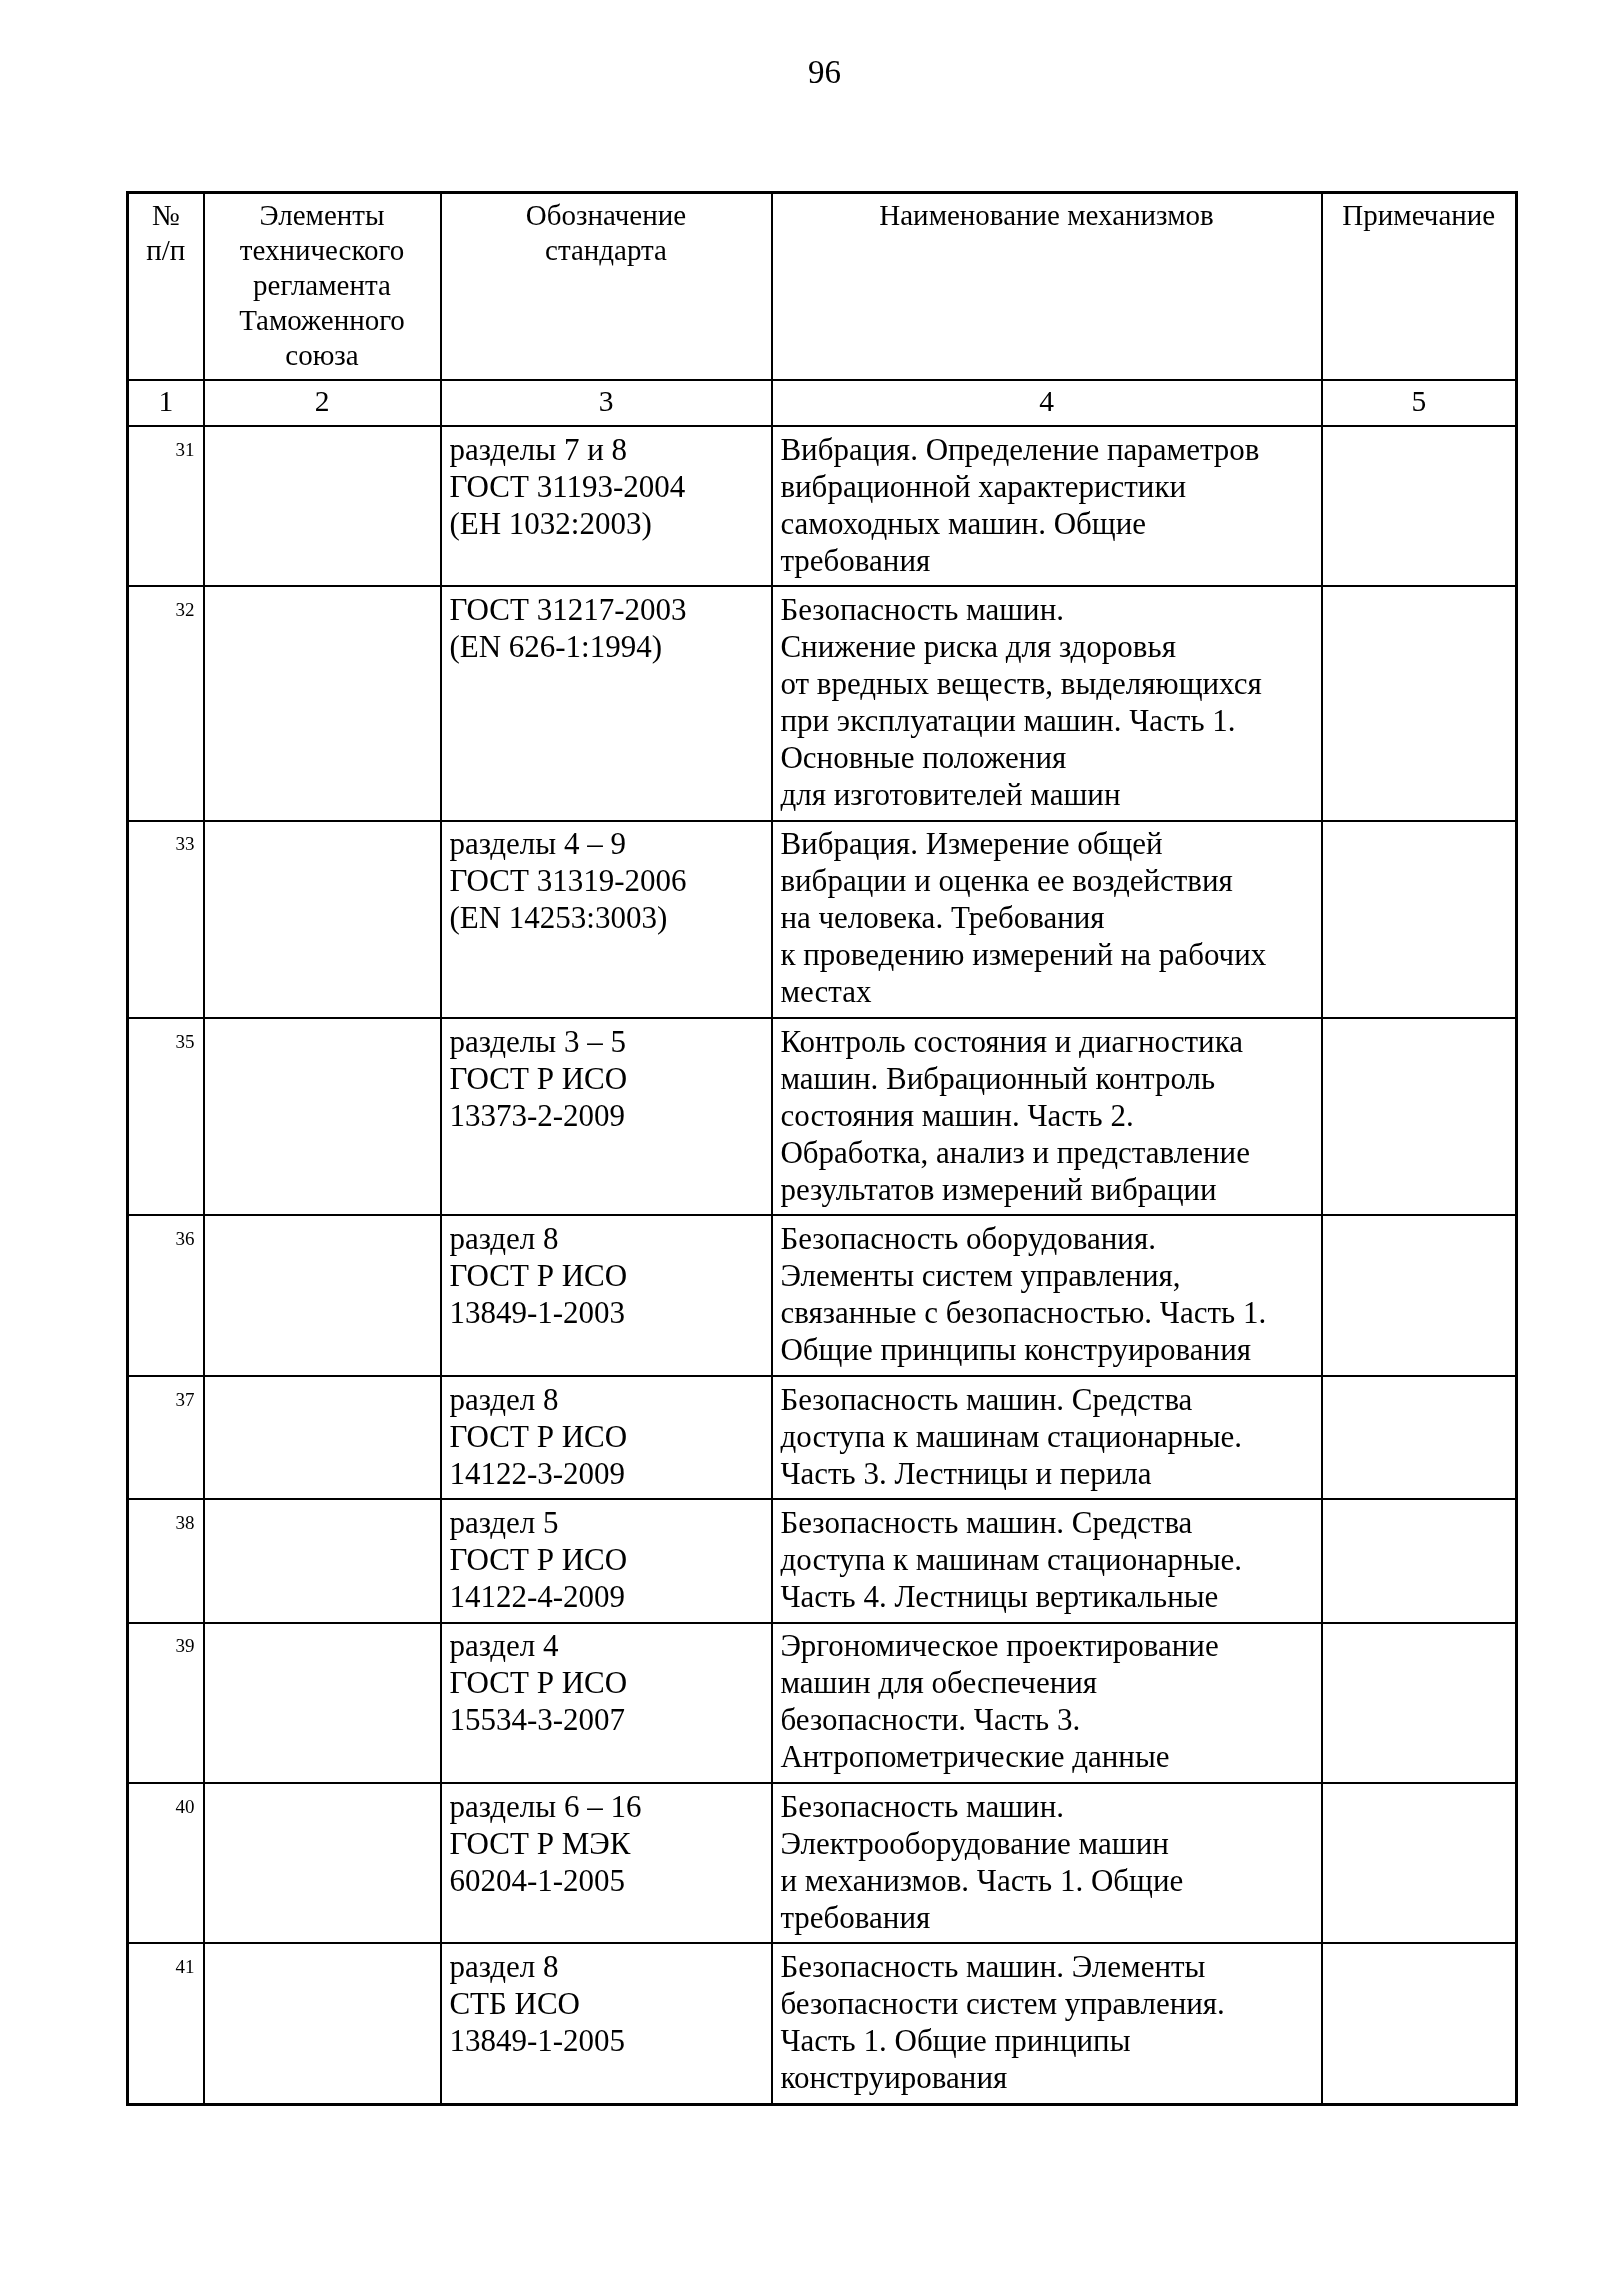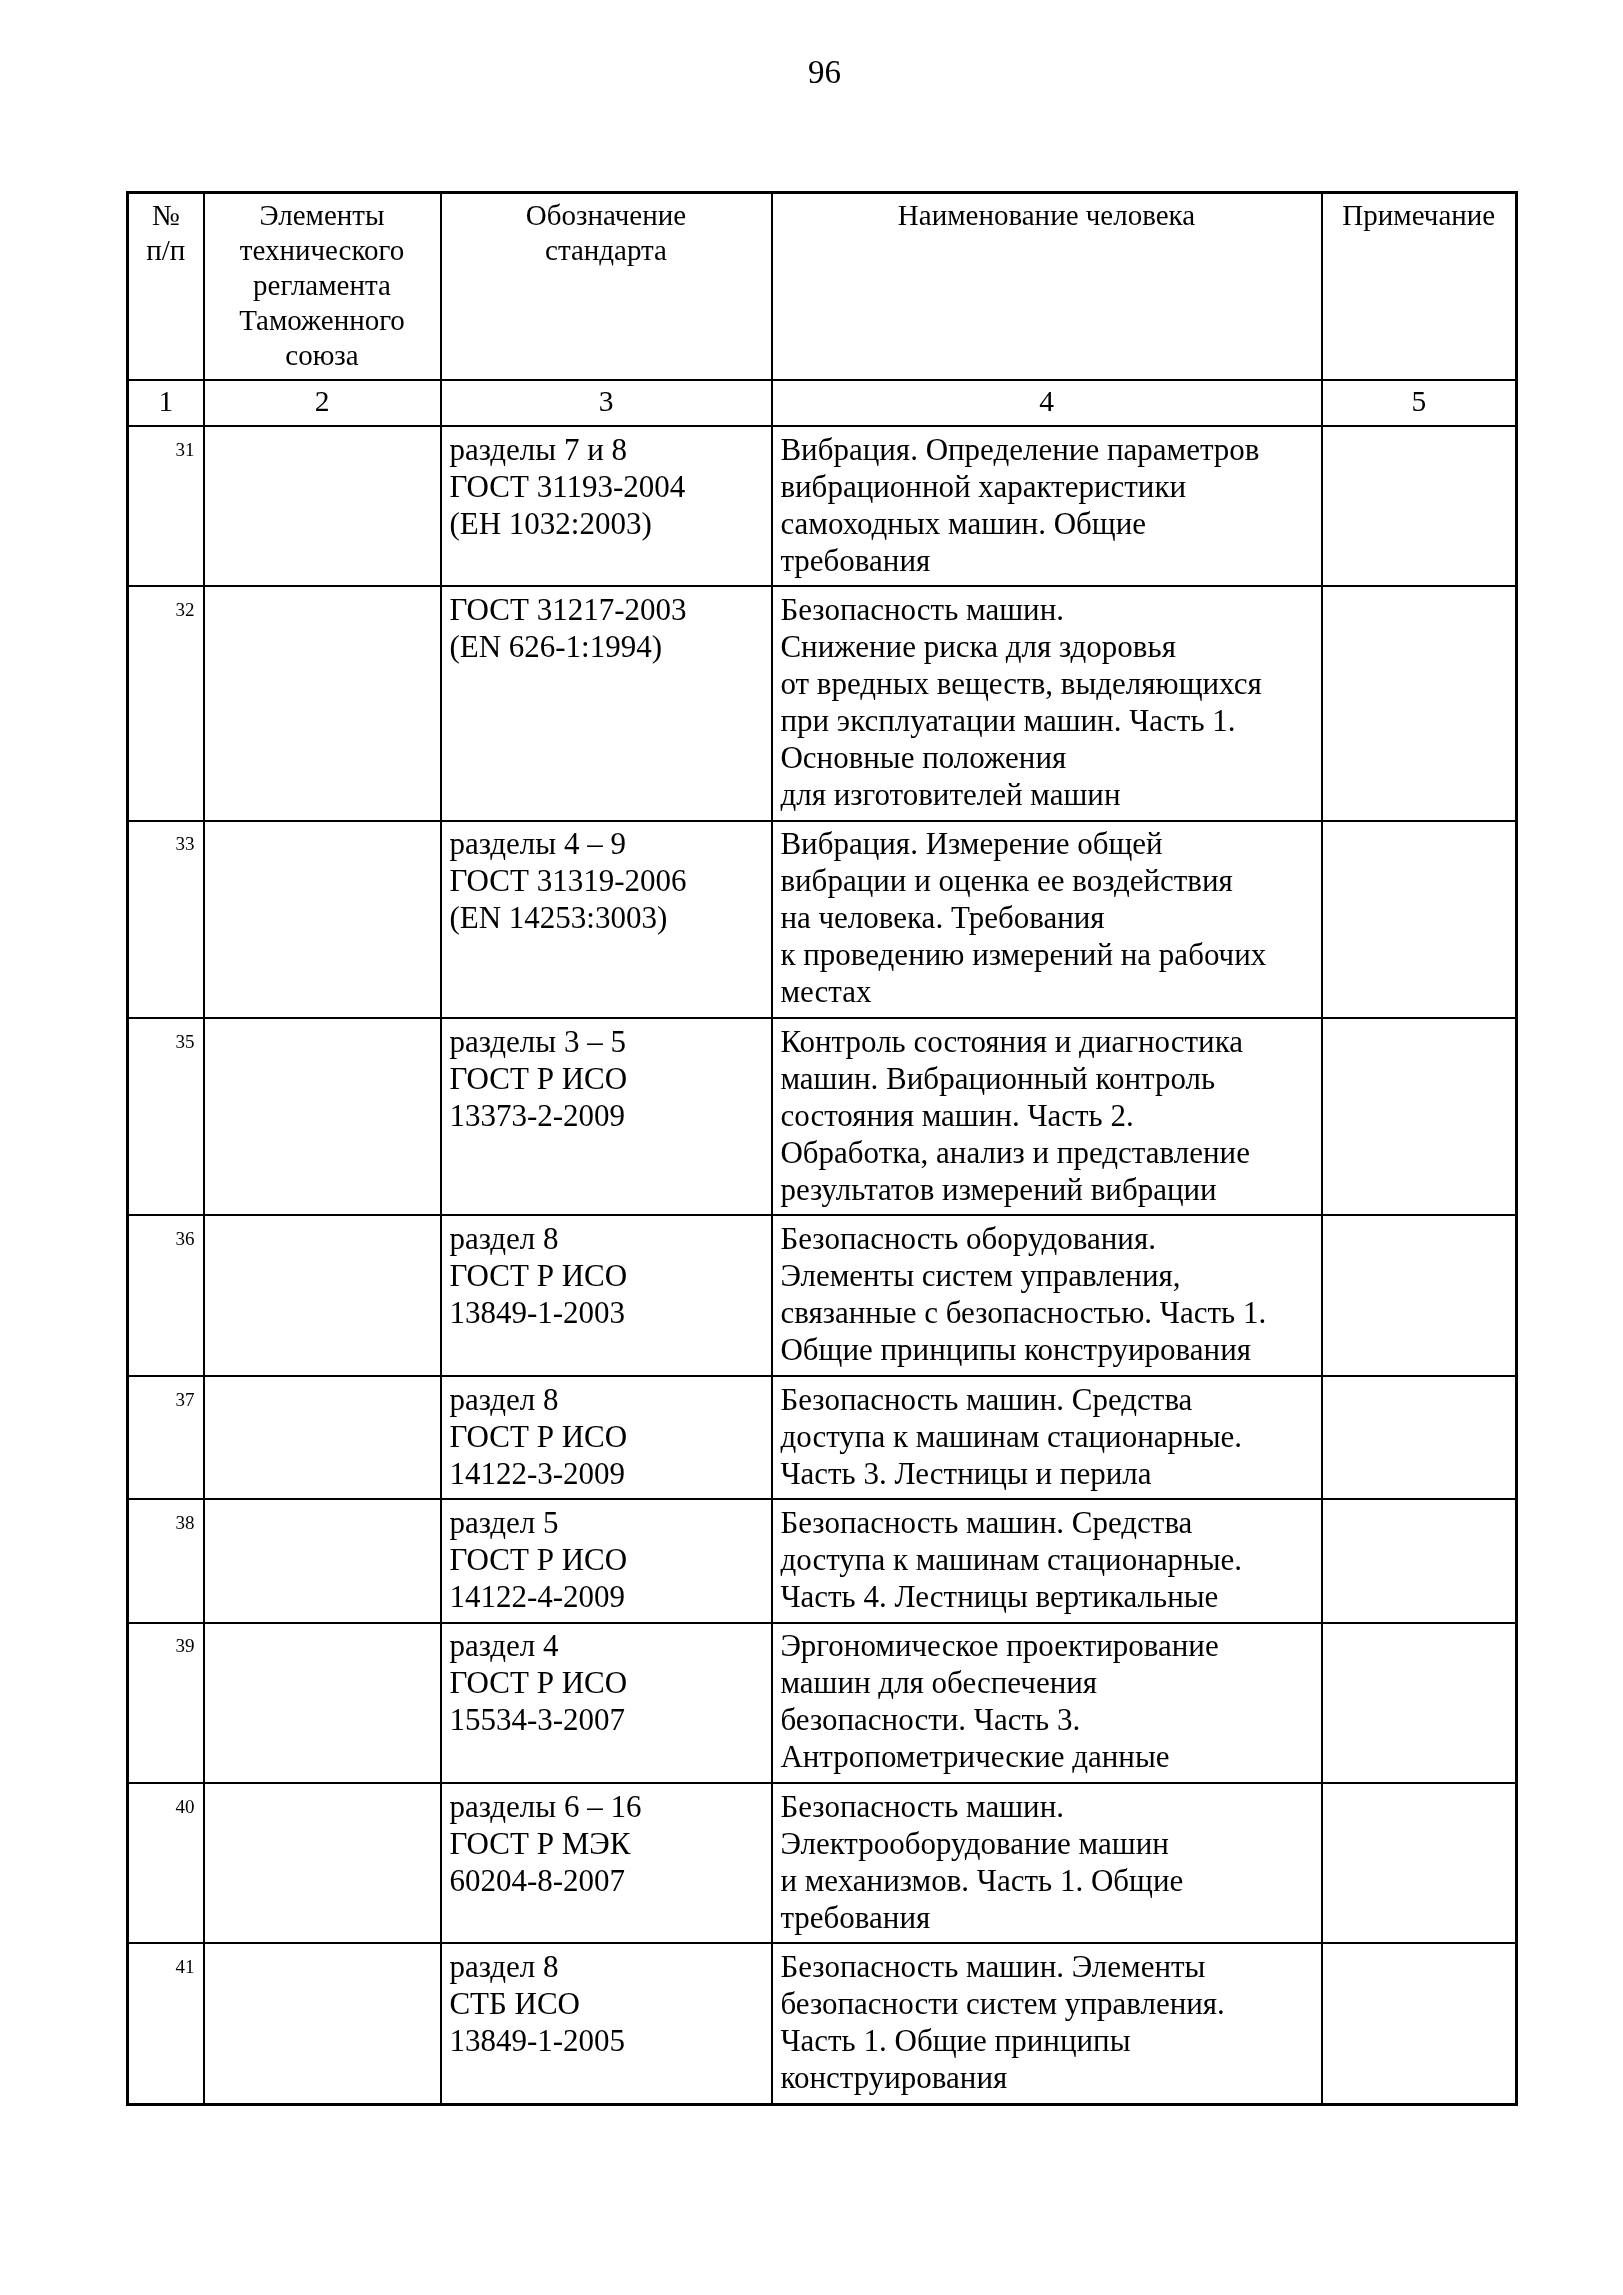--- a/index.html
+++ b/index.html
@@ -91,21 +91,21 @@
     <tr>
       <th class="hdr">№
 п/п</th>
       <th class="hdr">Элементы
 технического
 регламента
 Таможенного
 союза</th>
       <th class="hdr">Обозначение
 стандарта</th>
-      <th class="hdr">Наименование человека</th>
+      <th class="hdr">Наименование механизмов</th>
       <th class="hdr">Примечание</th>
     </tr>
     <tr>
       <td class="colnum">1</td>
       <td class="colnum">2</td>
       <td class="colnum">3</td>
       <td class="colnum">4</td>
       <td class="colnum">5</td>
     </tr>
   </thead>
@@ -205,21 +205,21 @@
 машин для обеспечения
 безопасности. Часть 3.
 Антропометрические данные</td>
       <td class="text empty"></td>
     </tr>
     <tr>
       <td class="num">40</td>
       <td class="text empty"></td>
       <td class="text">разделы 6 – 16
 ГОСТ Р МЭК
-60204-8-2007</td>
+60204-1-2005</td>
       <td class="text">Безопасность машин.
 Электрооборудование машин
 и механизмов. Часть 1. Общие
 требования</td>
       <td class="text empty"></td>
     </tr>
     <tr>
       <td class="num">41</td>
       <td class="text empty"></td>
       <td class="text">раздел 8

